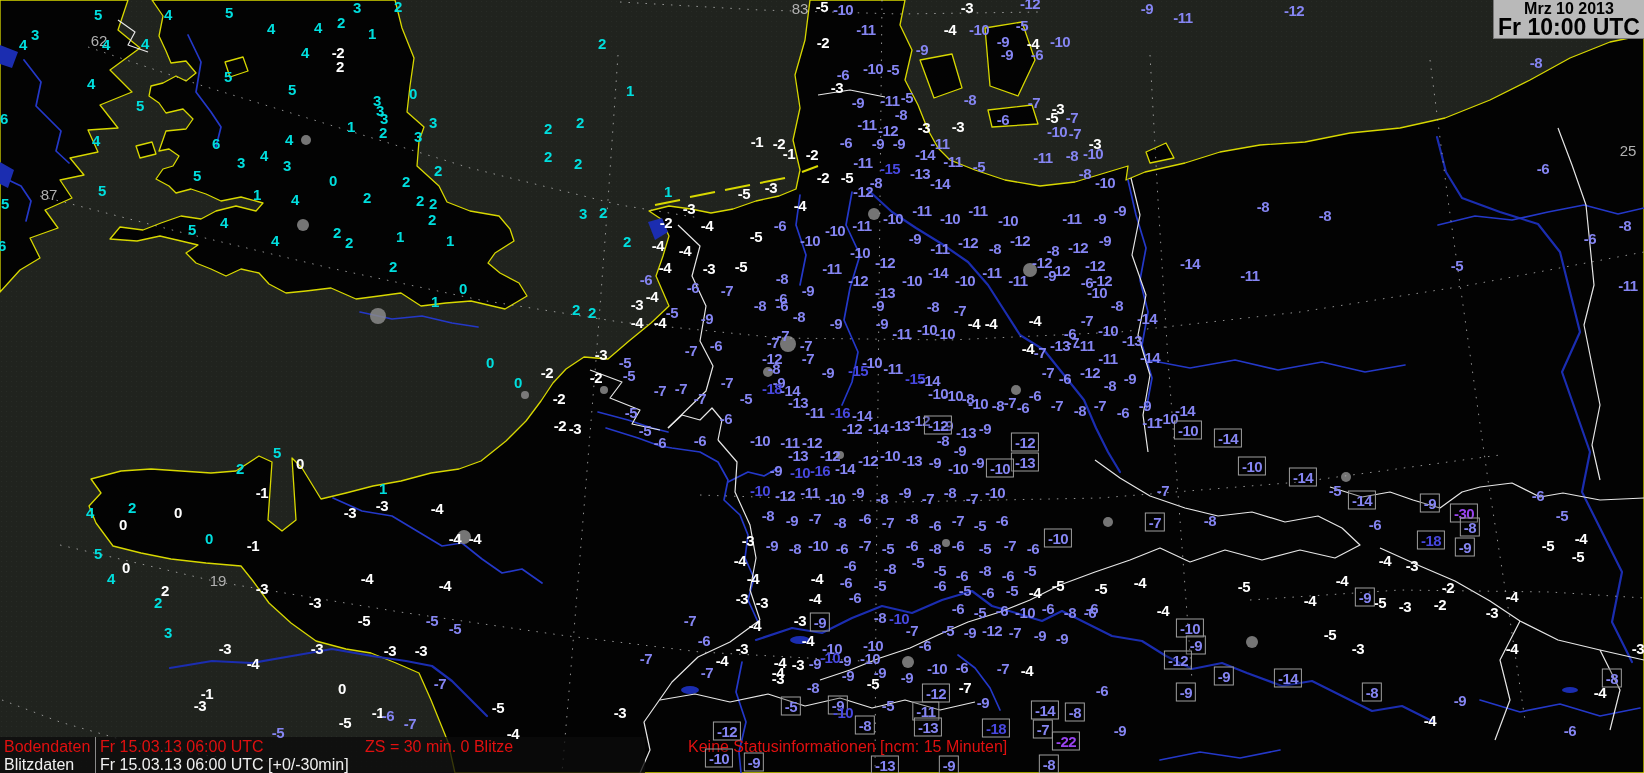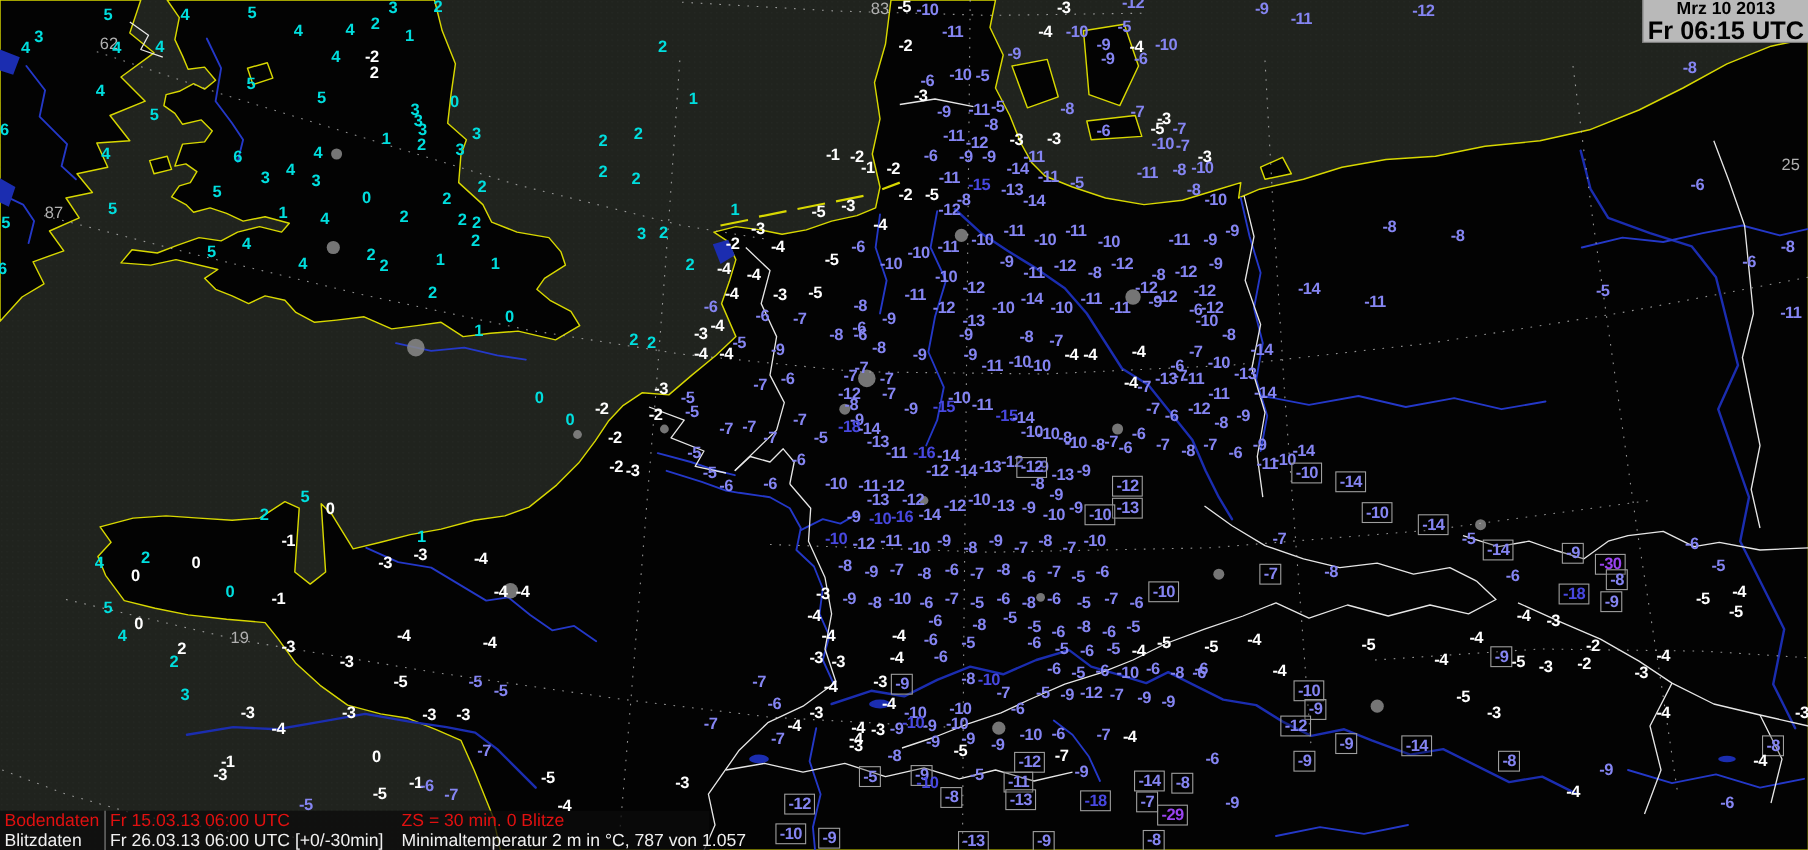--- a/index.html
+++ b/index.html
@@ -151,23 +151,23 @@
       <div class="gl" style="left: 800px; top: 8px;">83</div>
       <div class="gl" style="left: 1628px; top: 150px;">25</div>
     </div>
 
   <div id="statusbar">
     <div id="sb-shade"></div>
     <div id="sb-divider" style="left: 95px;"></div>
   <span class="sb sb-red" style="left: 4px; top: 738px;">Bodendaten</span>
       <span class="sb sb-red" style="left: 100px; top: 738px;">Fr 15.03.13 06:00 UTC</span>
       <span class="sb sb-red" style="left: 365px; top: 738px;">ZS = 30 min. 0 Blitze</span>
+      <span class="sb sb-red" style="left: 688px; top: 738px;">Keine Statusinformationen [ncm: 15 Minuten]</span>
       <span class="sb sb-white" style="left: 4px; top: 756px;">Blitzdaten</span>
-      <span class="sb sb-white" style="left: 100px; top: 756px;">Fr 26.03.13 06:00 UTC [+0/-30min]</span>
-      <span class="sb sb-white" style="left: 365px; top: 756px;">Minimaltemperatur 2 m in °C, 787 von 1.057</span>
+      <span class="sb sb-white" style="left: 100px; top: 756px;">Fr 15.03.13 06:00 UTC [+0/-30min]</span>
     </div>
 
   <div id="stations">
       <div class="st st-c" style="left: 98px; top: 14px;">5</div>
       <div class="st st-c" style="left: 168px; top: 14px;">4</div>
       <div class="st st-c" style="left: 229px; top: 12px;">5</div>
       <div class="st st-c" style="left: 271px; top: 28px;">4</div>
       <div class="st st-c" style="left: 35px; top: 34px;">3</div>
       <div class="st st-c" style="left: 23px; top: 44px;">4</div>
       <div class="st st-c" style="left: 106px; top: 44px;">4</div>
@@ -636,21 +636,21 @@
       <div class="st st-b x" style="left: 865px; top: 725px;">-8</div>
       <div class="st st-b x" style="left: 936px; top: 693px;">-12</div>
       <div class="st st-b x" style="left: 926px; top: 711px;">-11</div>
       <div class="st st-b x" style="left: 928px; top: 727px;">-13</div>
       <div class="st st-b x" style="left: 1045px; top: 710px;">-14</div>
       <div class="st st-d x" style="left: 996px; top: 728px;">-18</div>
       <div class="st st-b x" style="left: 1043px; top: 729px;">-7</div>
       <div class="st st-b x" style="left: 949px; top: 765px;">-9</div>
       <div class="st st-b x" style="left: 885px; top: 765px;">-13</div>
       <div class="st st-b x" style="left: 1049px; top: 764px;">-8</div>
-      <div class="st st-p x" style="left: 1066px; top: 741px;">-29</div>
+      <div class="st st-p x" style="left: 1066px; top: 741px;">-22</div>
       <div class="st st-b x" style="left: 1075px; top: 712px;">-8</div>
       <div class="st st-b" style="left: 888px; top: 705px;">-5</div>
       <div class="st st-w" style="left: 873px; top: 683px;">-5</div>
       <div class="st st-b" style="left: 907px; top: 677px;">-9</div>
       <div class="st st-b" style="left: 937px; top: 668px;">-10</div>
       <div class="st st-b" style="left: 962px; top: 667px;">-6</div>
       <div class="st st-b" style="left: 1003px; top: 668px;">-7</div>
       <div class="st st-w" style="left: 1027px; top: 670px;">-4</div>
       <div class="st st-w" style="left: 965px; top: 687px;">-7</div>
       <div class="st st-b" style="left: 983px; top: 702px;">-9</div>
@@ -708,16 +708,16 @@
       <div class="st st-b x" style="left: 1612px; top: 678px;">-8</div>
       <div class="st st-w" style="left: 1638px; top: 648px;">-3</div>
       <div class="st st-w" style="left: 1600px; top: 692px;">-4</div>
       <div class="st st-b" style="left: 1570px; top: 730px;">-6</div>
       <div class="st st-w" style="left: 1430px; top: 720px;">-4</div>
       <div class="st st-b" style="left: 1460px; top: 700px;">-9</div>
     </div>
 
   <div id="datebox">
     <div class="l1">Mrz 10 2013</div>
-    <div class="l2">Fr 06:15 UTC</div>
+    <div class="l2">Fr 10:00 UTC</div>
   </div>
 
 </div>
 
 </body></html>

